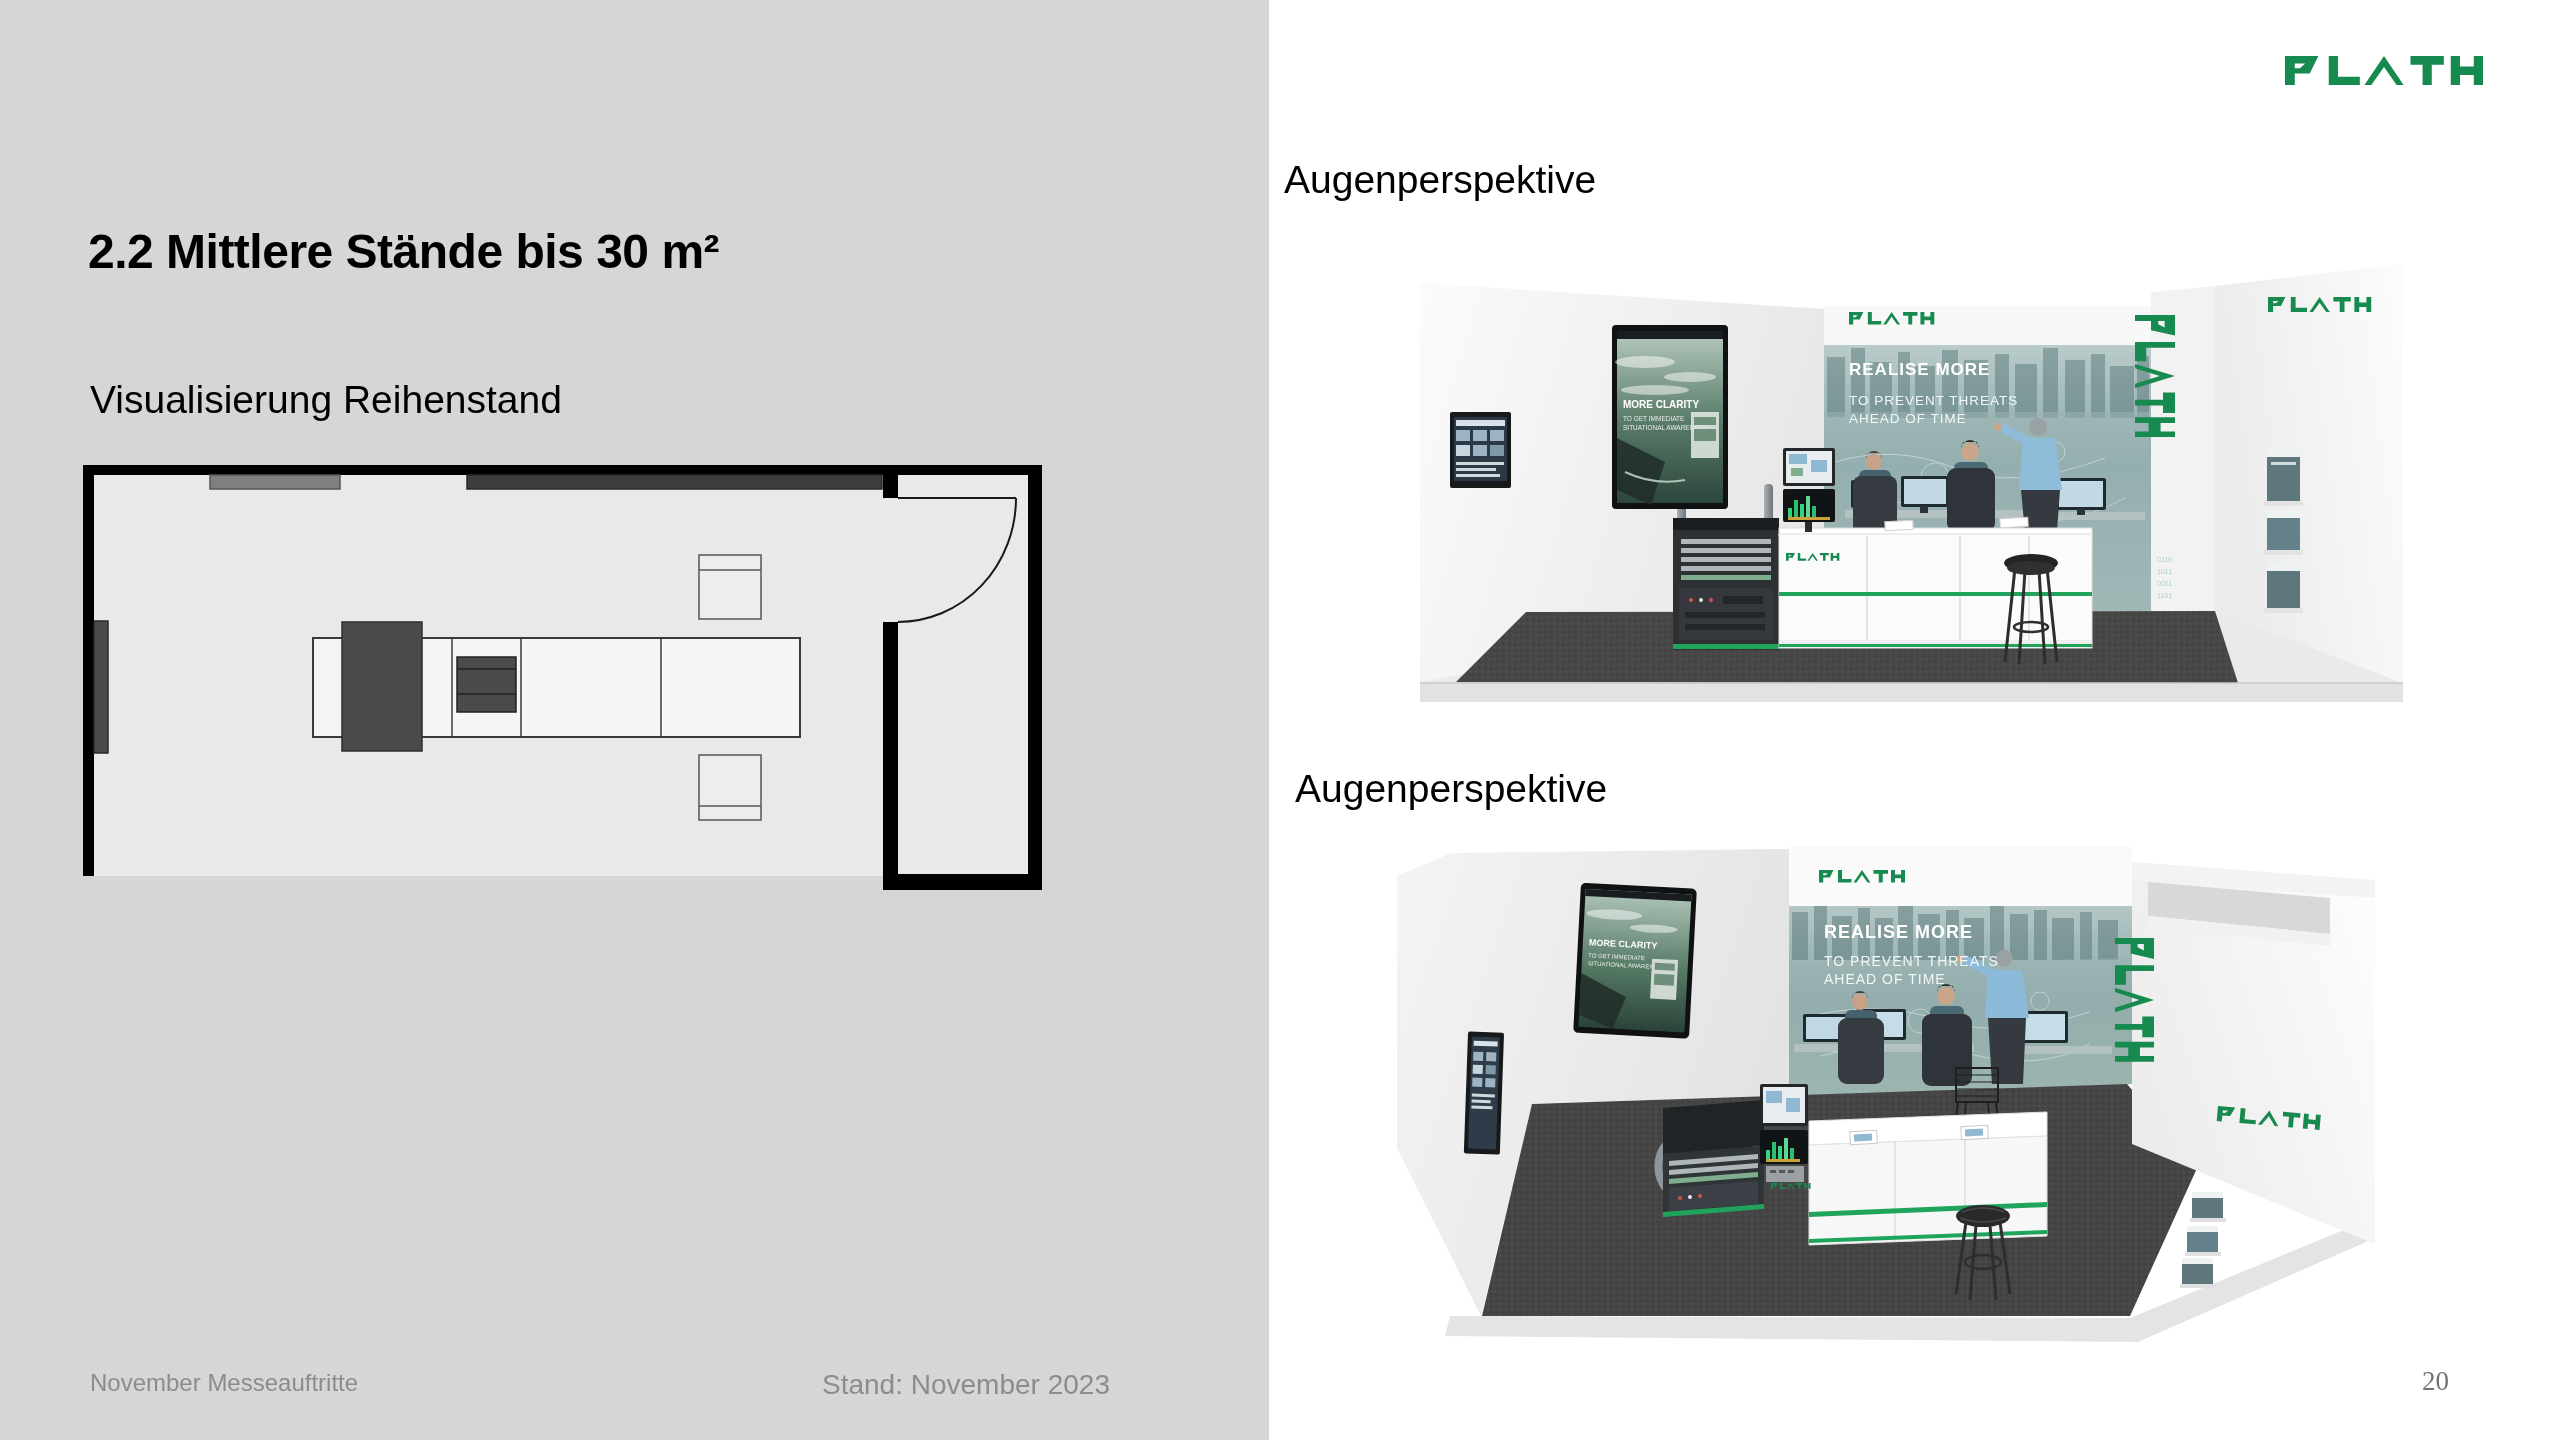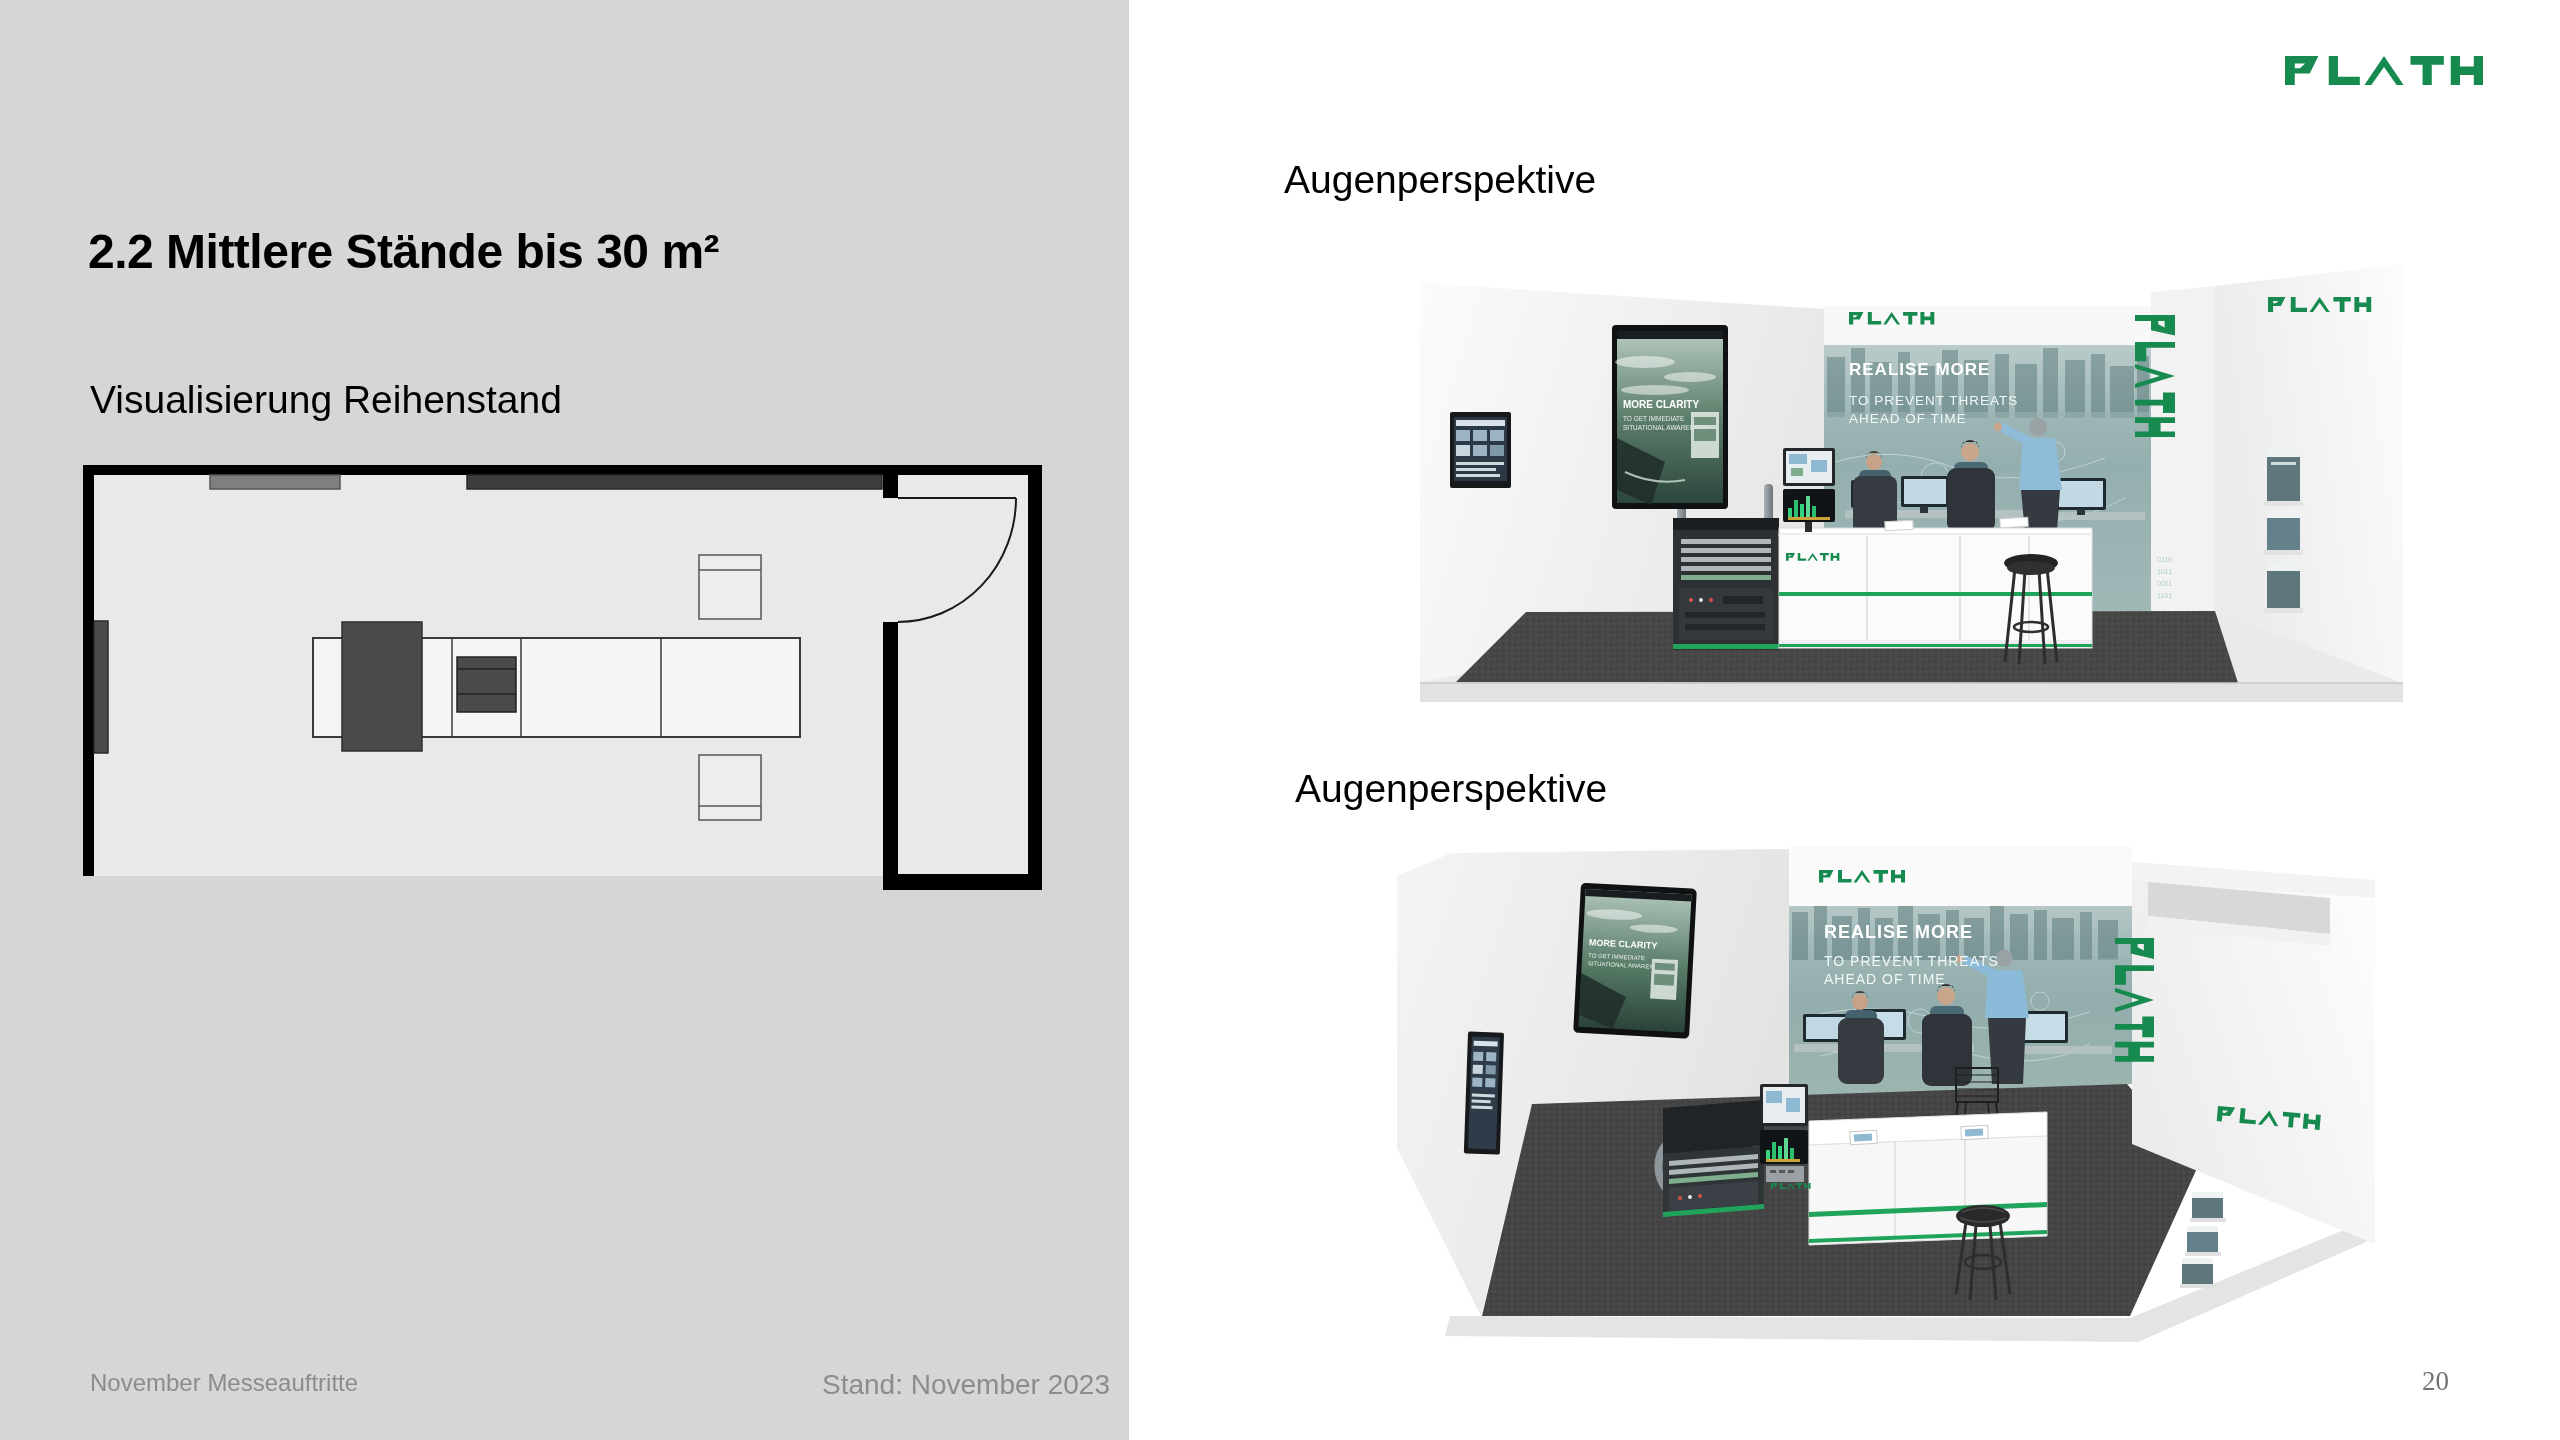--- a/index.html
+++ b/index.html
@@ -1,18 +1,18 @@
 <!DOCTYPE html>
 <html><head>
 <meta charset="utf-8">
 <style>
   html,body{margin:0;padding:0;background:#fff;}
   .slide{position:relative;width:2560px;height:1440px;background:#ffffff;overflow:hidden;
          font-family:"Liberation Sans",sans-serif;color:#000;}
-  .left-panel{position:absolute;left:0;top:0;width:1129px;height:1440px;background:#d6d6d6;}
+  .left-panel{position:absolute;left:0;top:0;width:1269px;height:1440px;background:#d6d6d6;}
   .page-title{position:absolute;left:88px;top:192px;font-size:48px;font-weight:bold;
               letter-spacing:-0.5px;white-space:nowrap;}
   .subtitle{position:absolute;left:90px;top:378px;font-size:39px;}
   .floorplan-svg{position:absolute;left:83px;top:462px;}
   .footer-left{position:absolute;left:90px;top:1369px;font-size:24px;color:#8c8c8c;}
   .footer-right{position:absolute;left:822px;top:1369px;font-size:28px;color:#8c8c8c;}
   .page-number{position:absolute;left:2422px;top:1366px;font-size:27px;color:#737373;font-family:Liberation Serif, serif;}
   .logo-main{position:absolute;left:2285px;top:56px;}
   .view-label{position:absolute;font-size:39px;color:#000;}
   .label-eye{left:1284px;top:158px;}

